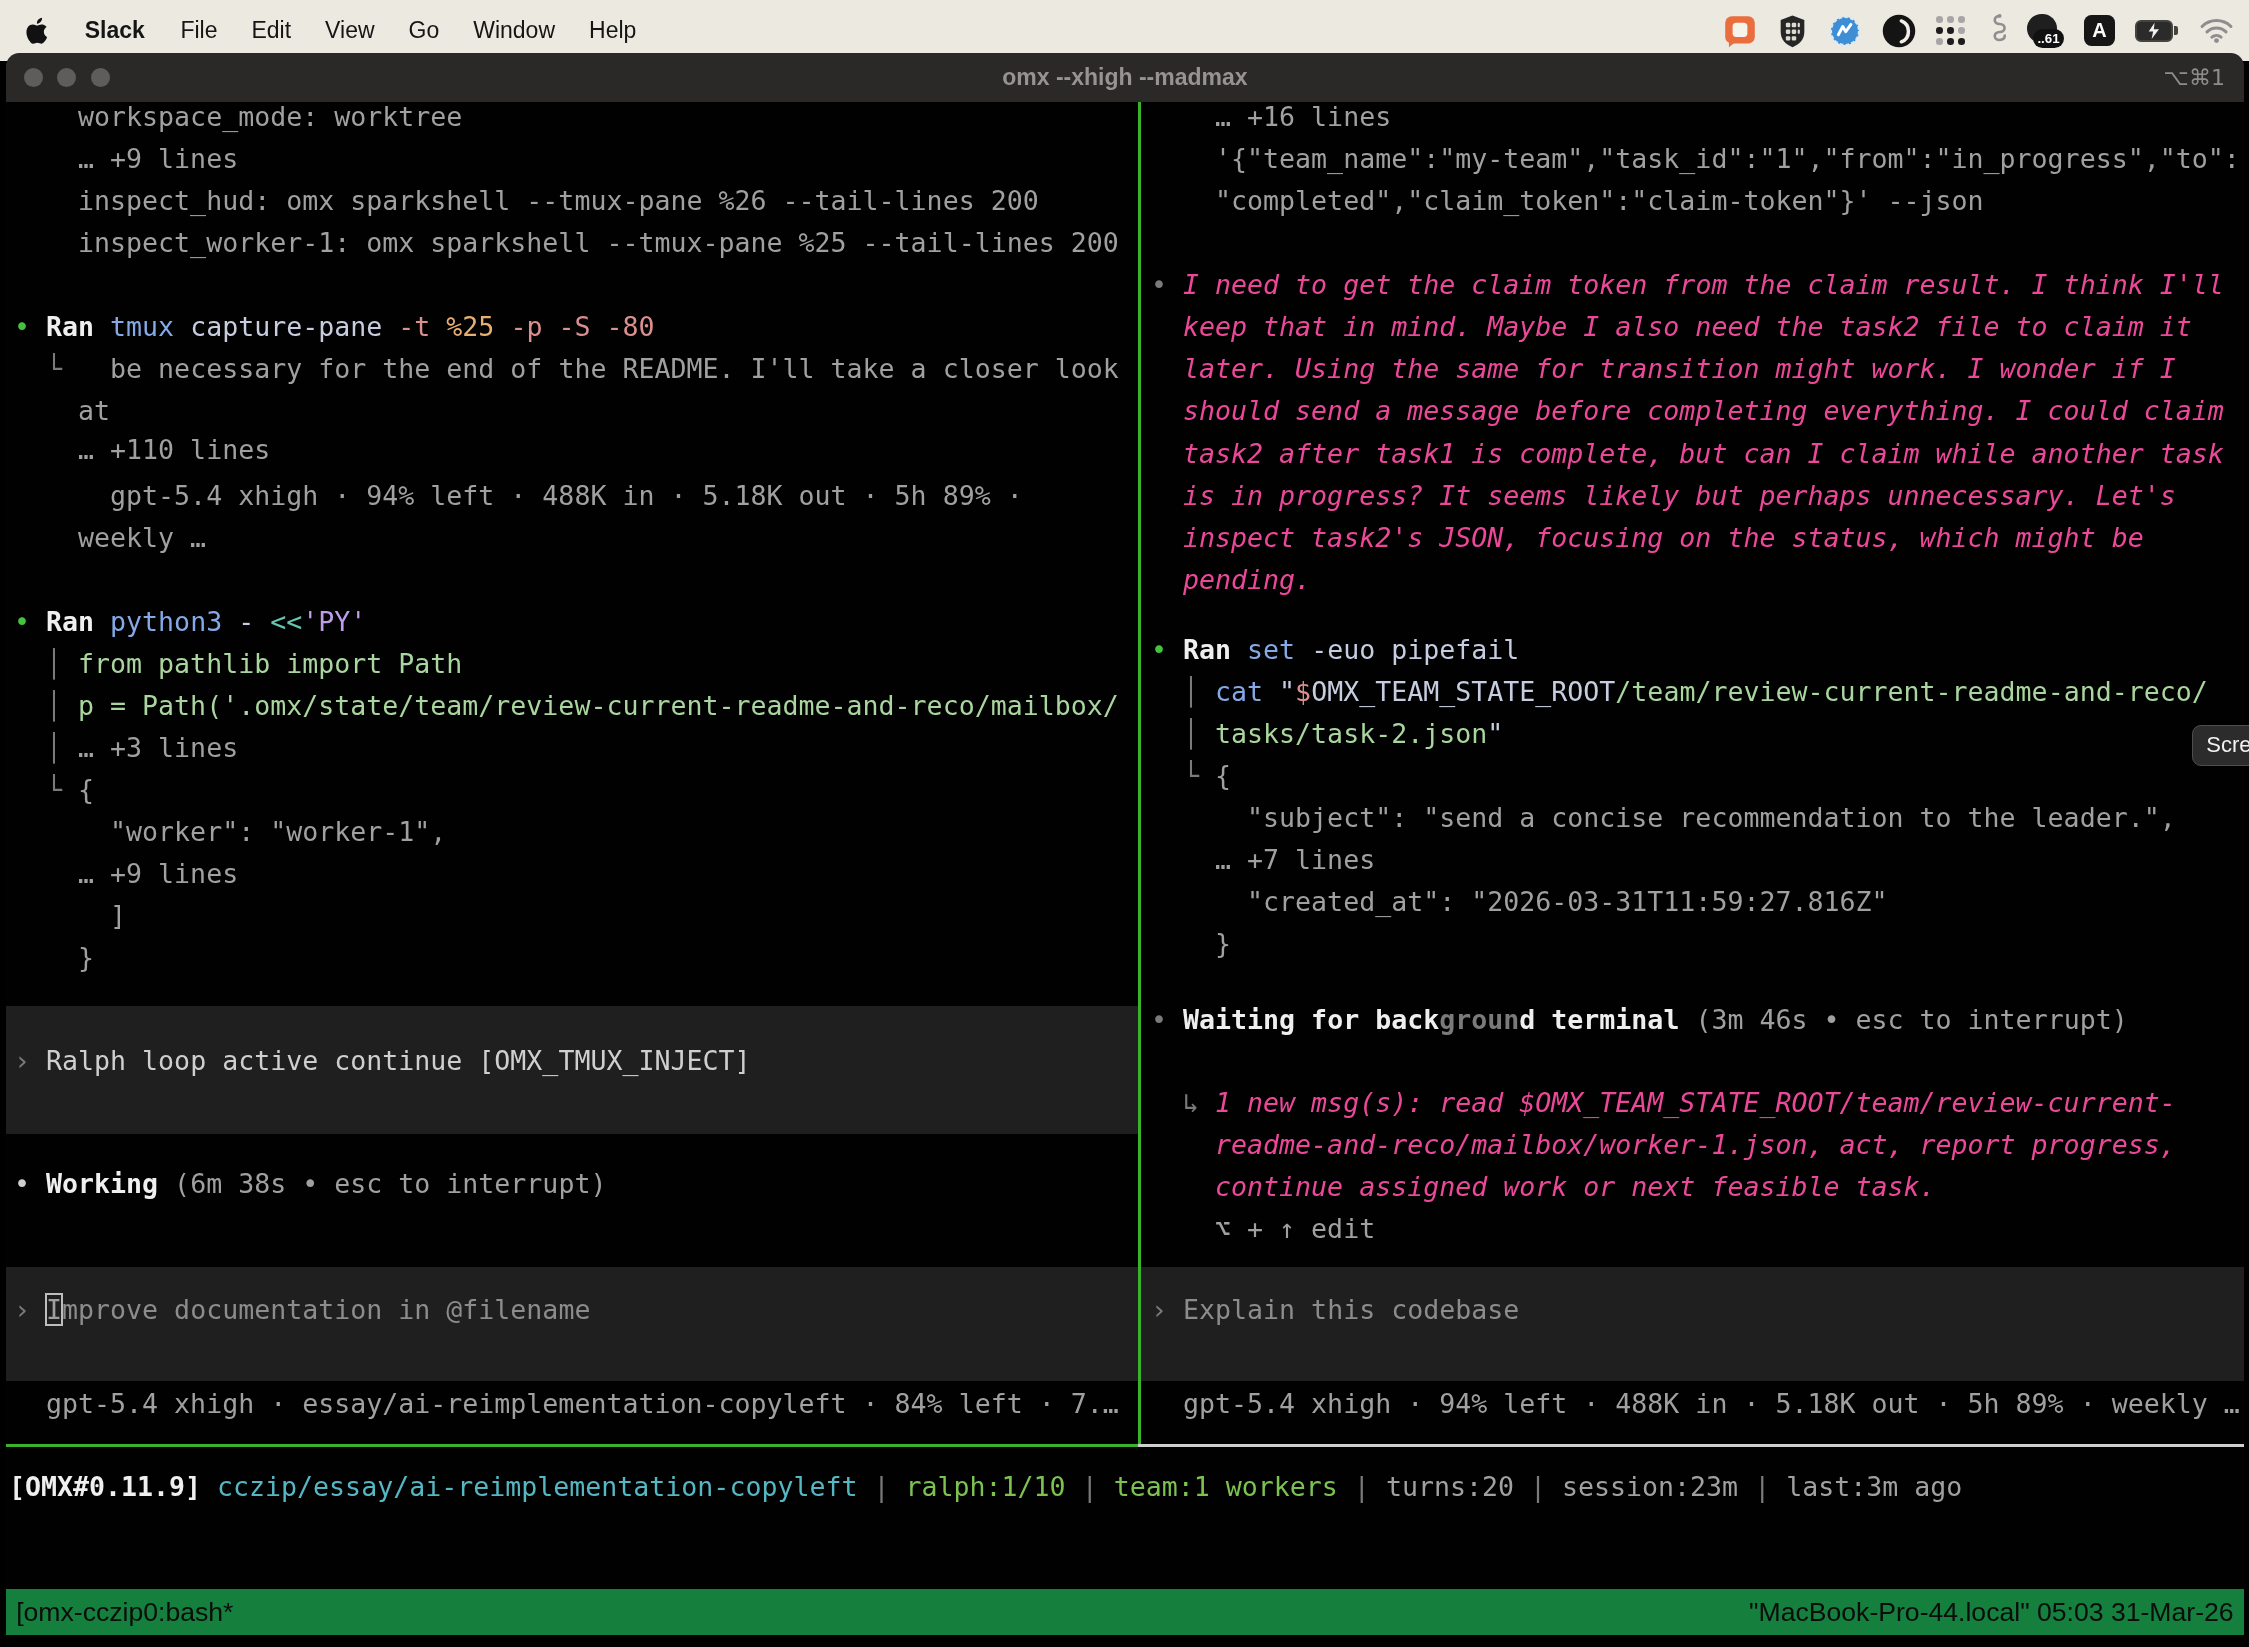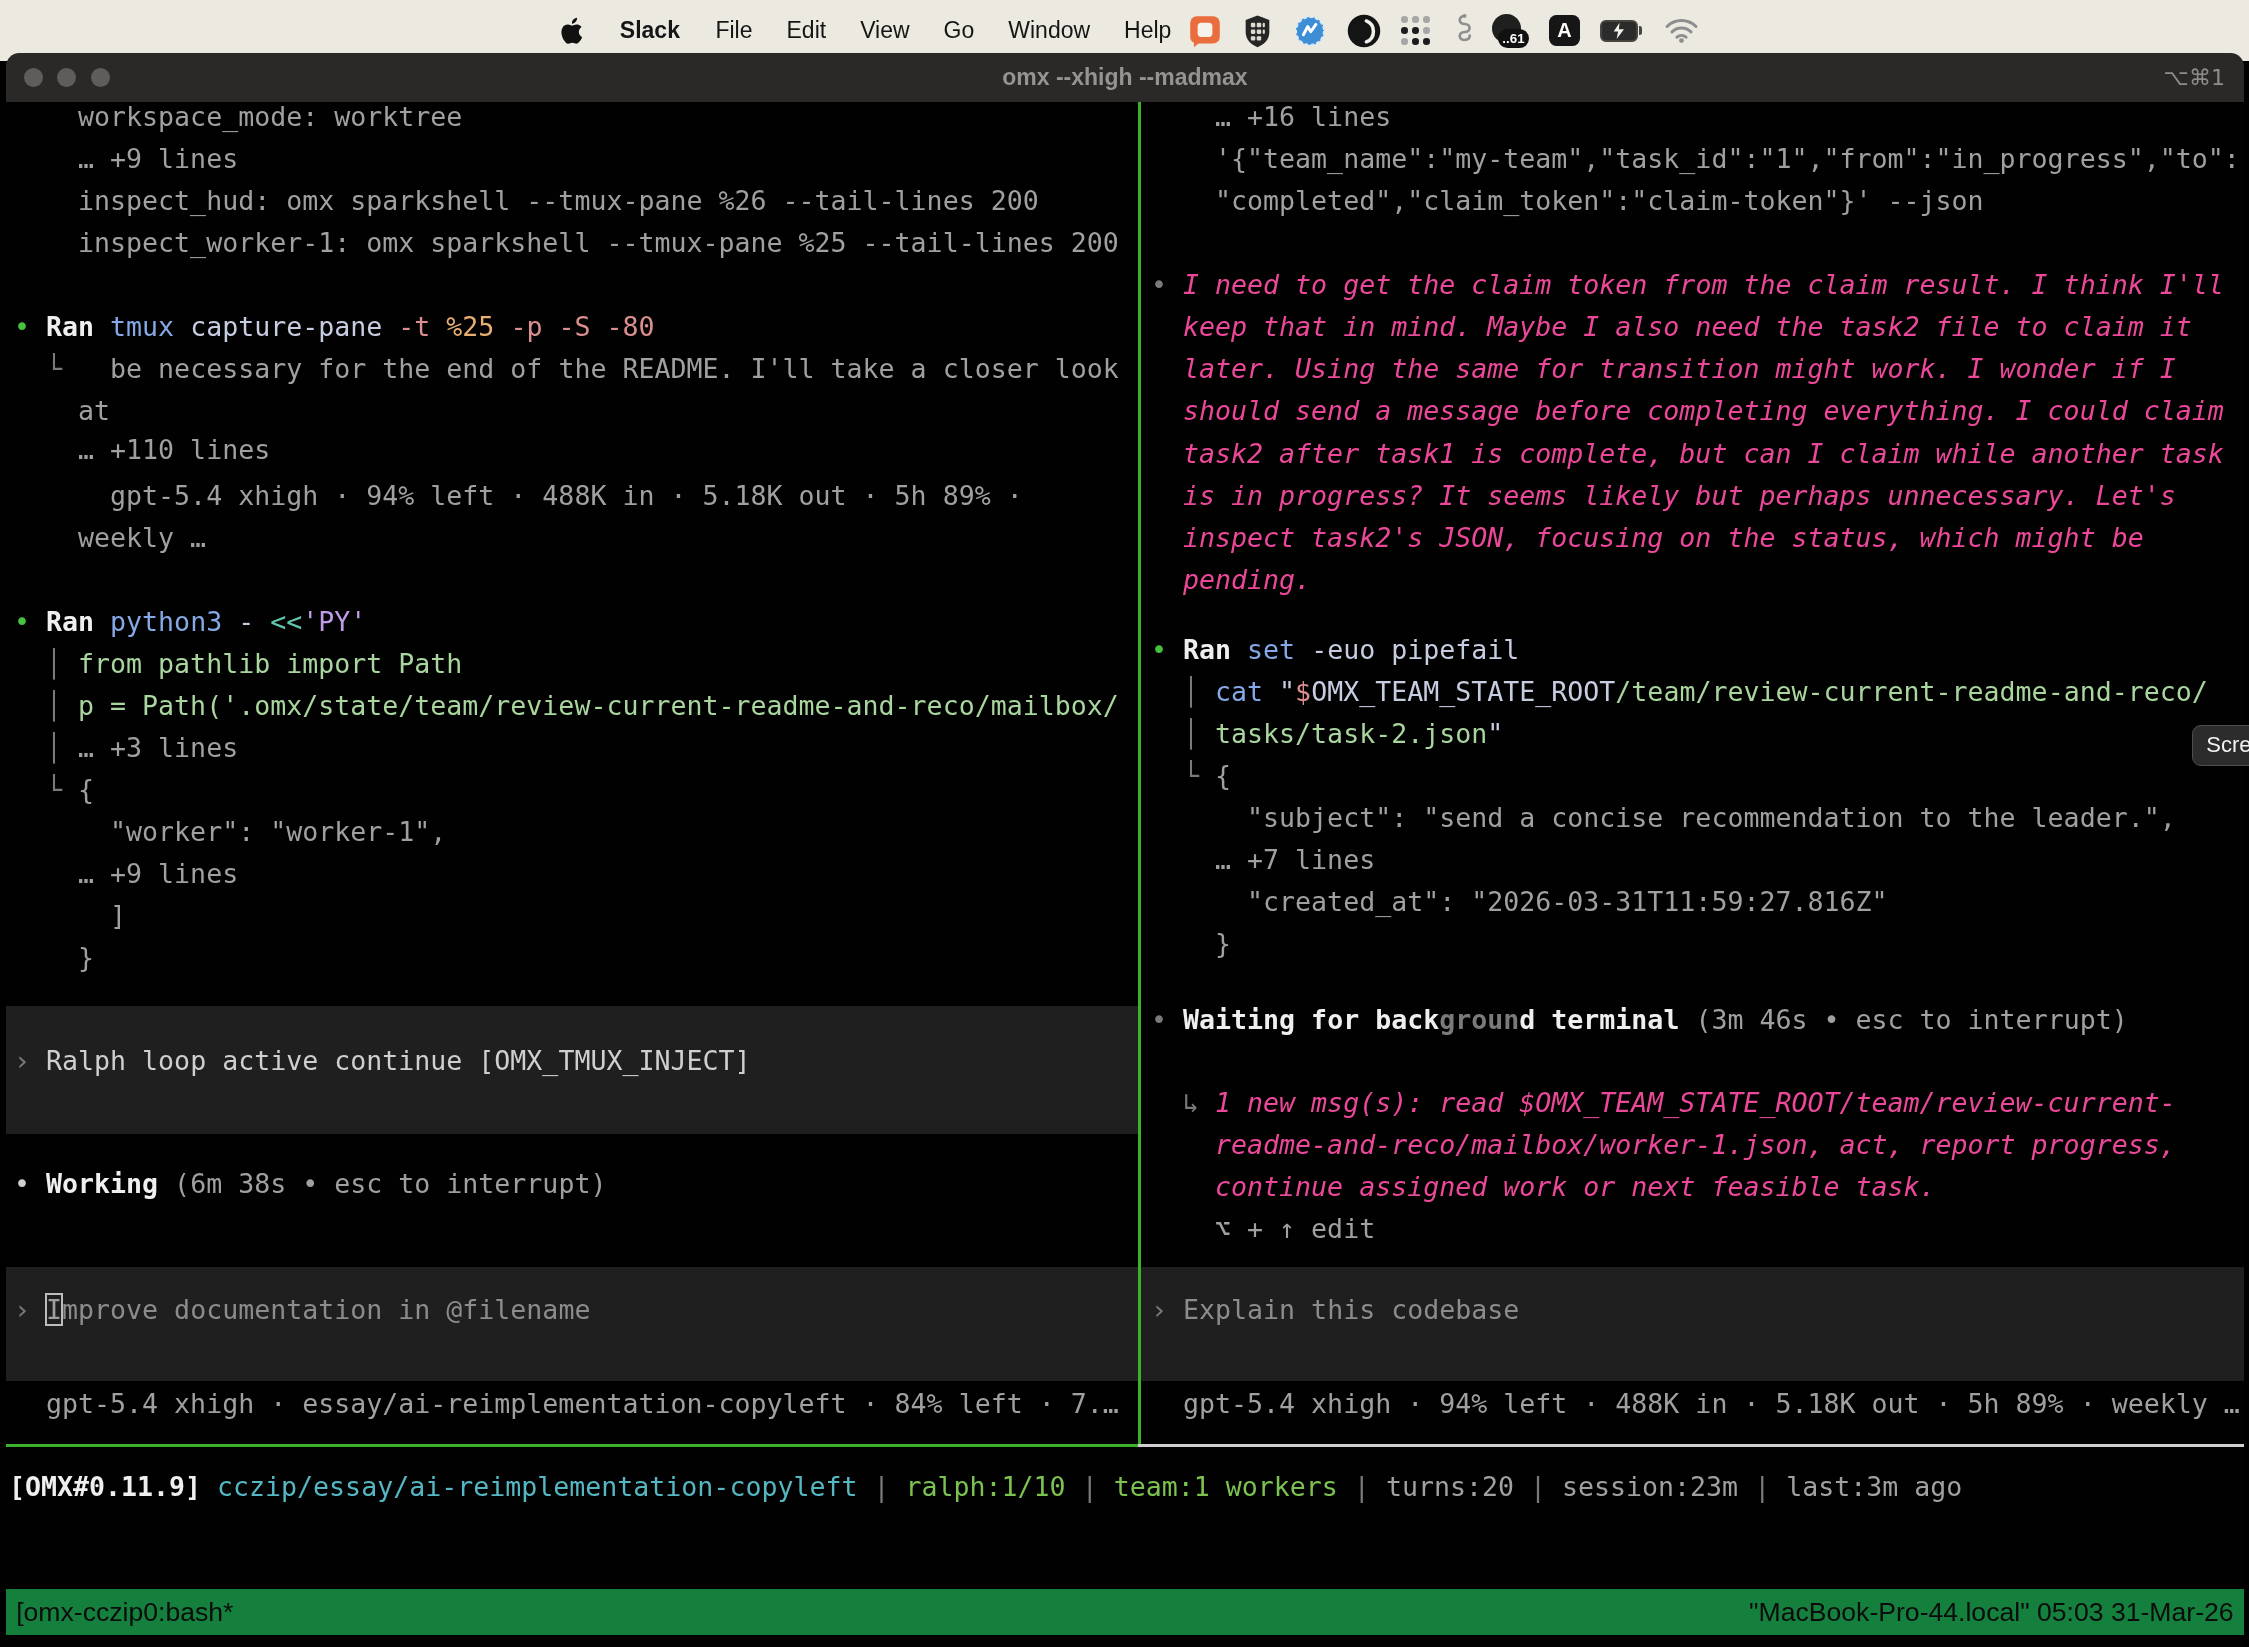--- a/index.html
+++ b/index.html
@@ -3,21 +3,21 @@
 <meta charset="utf-8">
 <style>
   * { margin:0; padding:0; box-sizing:border-box; }
   html,body { width:2250px; height:1648px; background:#000; }
   .screen { position:relative; width:2250px; height:1648px; overflow:hidden;
             font-family:"Liberation Sans", sans-serif; }
 
   
   .menubar { position:absolute; left:0; top:0; width:2250px; height:61px;
              background:#ece9e1; display:flex; align-items:center;
-             justify-content:center; color:#151515; font-size:23px; }
+             justify-content:space-between; color:#151515; font-size:23px; }
   .mb-left { display:flex; align-items:center; height:100%; }
   .mb-apple { display:flex; align-items:center; padding:0 17.7px 0 25px; }
   .mb-item { padding:0 17px; line-height:53px; }
   .mb-app { font-weight:700; padding:0 18.5px; }
   .mb-right { display:flex; align-items:center; gap:20px; padding-right:16px; height:100%; }
   .ic { display:flex; align-items:center; justify-content:center; }
 
   .ic-badge { position:relative; width:37px; height:34px; }
   .ic-badge .blob { position:absolute; left:0; top:0; width:29.5px; height:29.5px;
                     border-radius:50%; background:#1f1f1f; }

